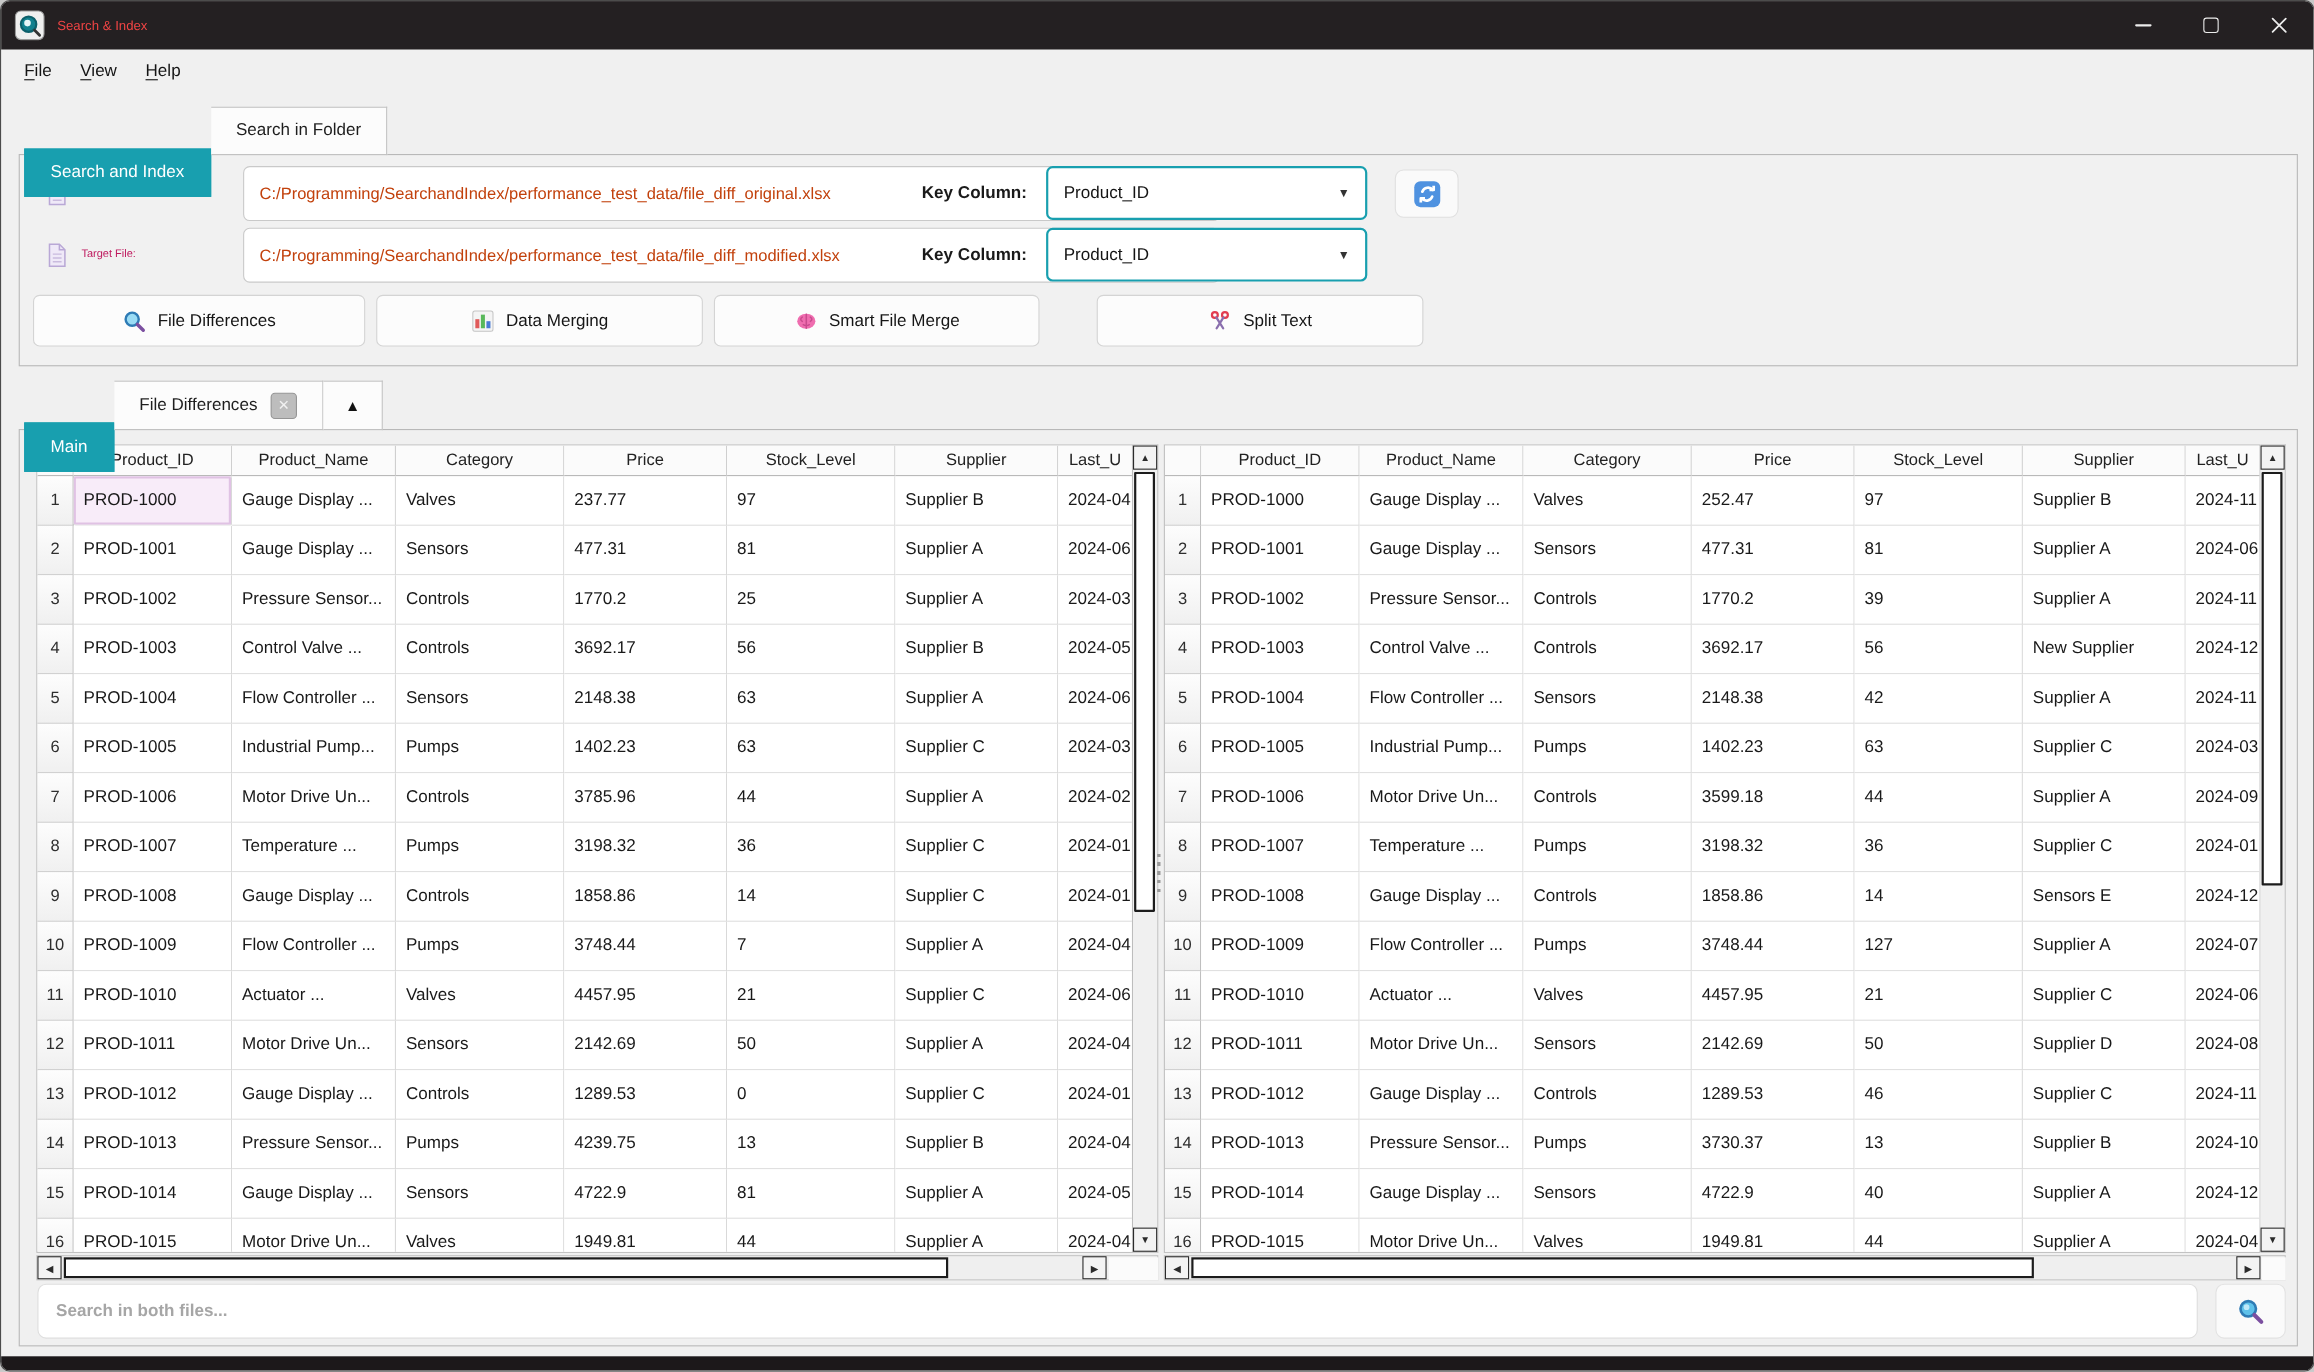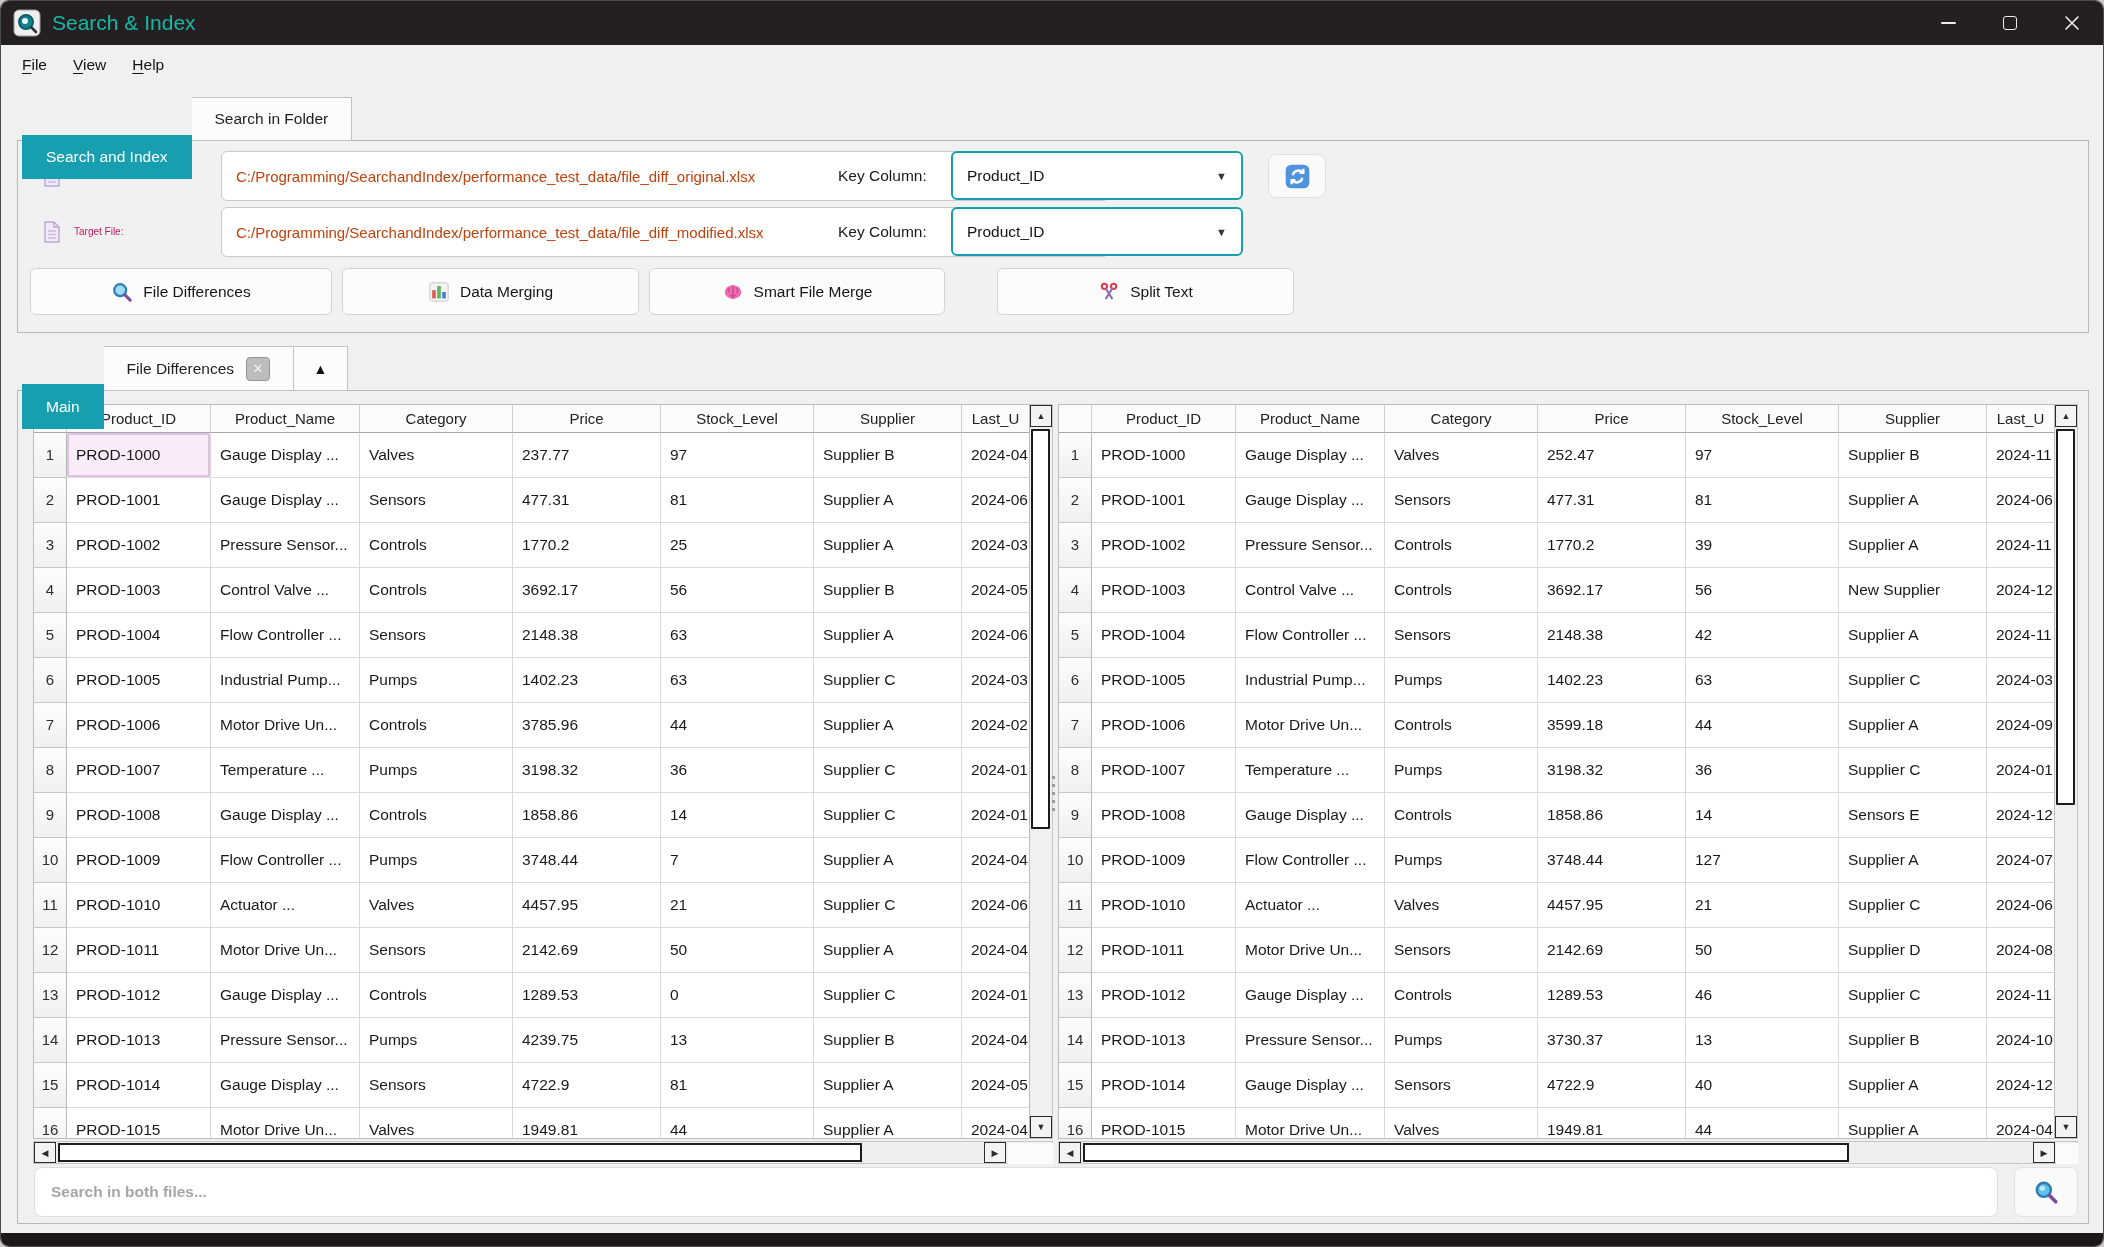--- a/index.html
+++ b/index.html
@@ -3,21 +3,21 @@
 <meta charset="utf-8">
 <style>
   * { margin:0; padding:0; box-sizing:border-box; font-family:"Liberation Sans", sans-serif; }
   html,body { background:#c8c8c8; }
   .window { position:relative; width:2104px; height:1247px; background:#f0f0f0;
             border:1px solid #4c4c4c; border-radius:9px; overflow:hidden; }
 
   
   .titlebar { position:absolute; top:0; left:0; width:100%; height:44px; background:#242022;
               display:flex; align-items:center; padding-left:12px; gap:11px; }
-  .titlebar .title { color:#14b8a6; font-size:21px; }
+  .titlebar .title { color:#ef4444; font-size:12px; }
   .win-controls { margin-left:auto; display:flex; height:100%; }
   .win-ctrl { width:62px; height:100%; display:flex; align-items:center; justify-content:center; }
   .glyph-min { width:15px; height:2px; background:#ececec; border-radius:1px; }
   .glyph-max { width:14px; height:14px; border:1.7px solid #ececec; border-radius:3px; }
 
   
   .menubar { position:absolute; top:44px; left:0; width:100%; height:40px; display:flex;
              align-items:center; padding-left:8px; }
   .menu-item { padding:6px 13px; font-size:15.5px; color:#141414; }
   .menu-item .ini { text-decoration:underline; text-underline-offset:3px; }
@@ -30,21 +30,21 @@
   .tab:first-child { border-left:1px solid #c2c2c2;margin-top:38px; }
   .tab.active { background:#189FAF; border-color:#189FAF; color:#ffffff; }
 
   
   .top-panel { position:absolute; top:139px; left:16px; width:2072px; height:193px;
                background:#f1f1f1; border:1px solid #b8b8b8; }
   .doc-icon { position:absolute; left:24px; width:20px; height:26px; }
   .file-label { position:absolute; left:56px; height:50px; line-height:50px; font-size:10px; color:#be185d; }
   .file-input { position:absolute; left:203px; width:888px; height:50px; border:1px solid #c9c9c9;
                 border-radius:6px; background:#fff; padding:0 14px; font-size:15px; color:#c2410c; outline:none; }
-  .key-label { position:absolute; left:820px; height:50px; line-height:50px; font-size:15.5px; color:#1a1a1a; }
+  .key-label { position:absolute; left:820px; height:50px; line-height:50px; font-size:15.5px; color:#1a1a1a;font-weight:bold; }
   .combo { position:absolute; left:933px; width:292px; height:49px; border:2px solid #189FAF;
            border-radius:6px; background:#fff; display:flex; align-items:center; padding:0 14px;
            font-size:15.5px; color:#141414; }
   .combo .arr { margin-left:auto; font-size:11px; color:#333; }
   .refresh-btn { position:absolute; left:1250px; top:13px; width:58px; height:44px; background:#fafafa;
                  border:1px solid #e0e0e0; border-radius:8px; display:flex; align-items:center; justify-content:center; }
   .action-btn { position:absolute; top:127px; height:47px; background:#fcfcfc; border:1px solid #d4d4d4;
                 border-radius:6px; display:flex; align-items:center; justify-content:center; gap:10px;
                 font-size:15.5px; color:#161616; }
   #btn-filediff { left:12px; width:302px; }  #btn-datamerge { left:324px; width:297px; }

